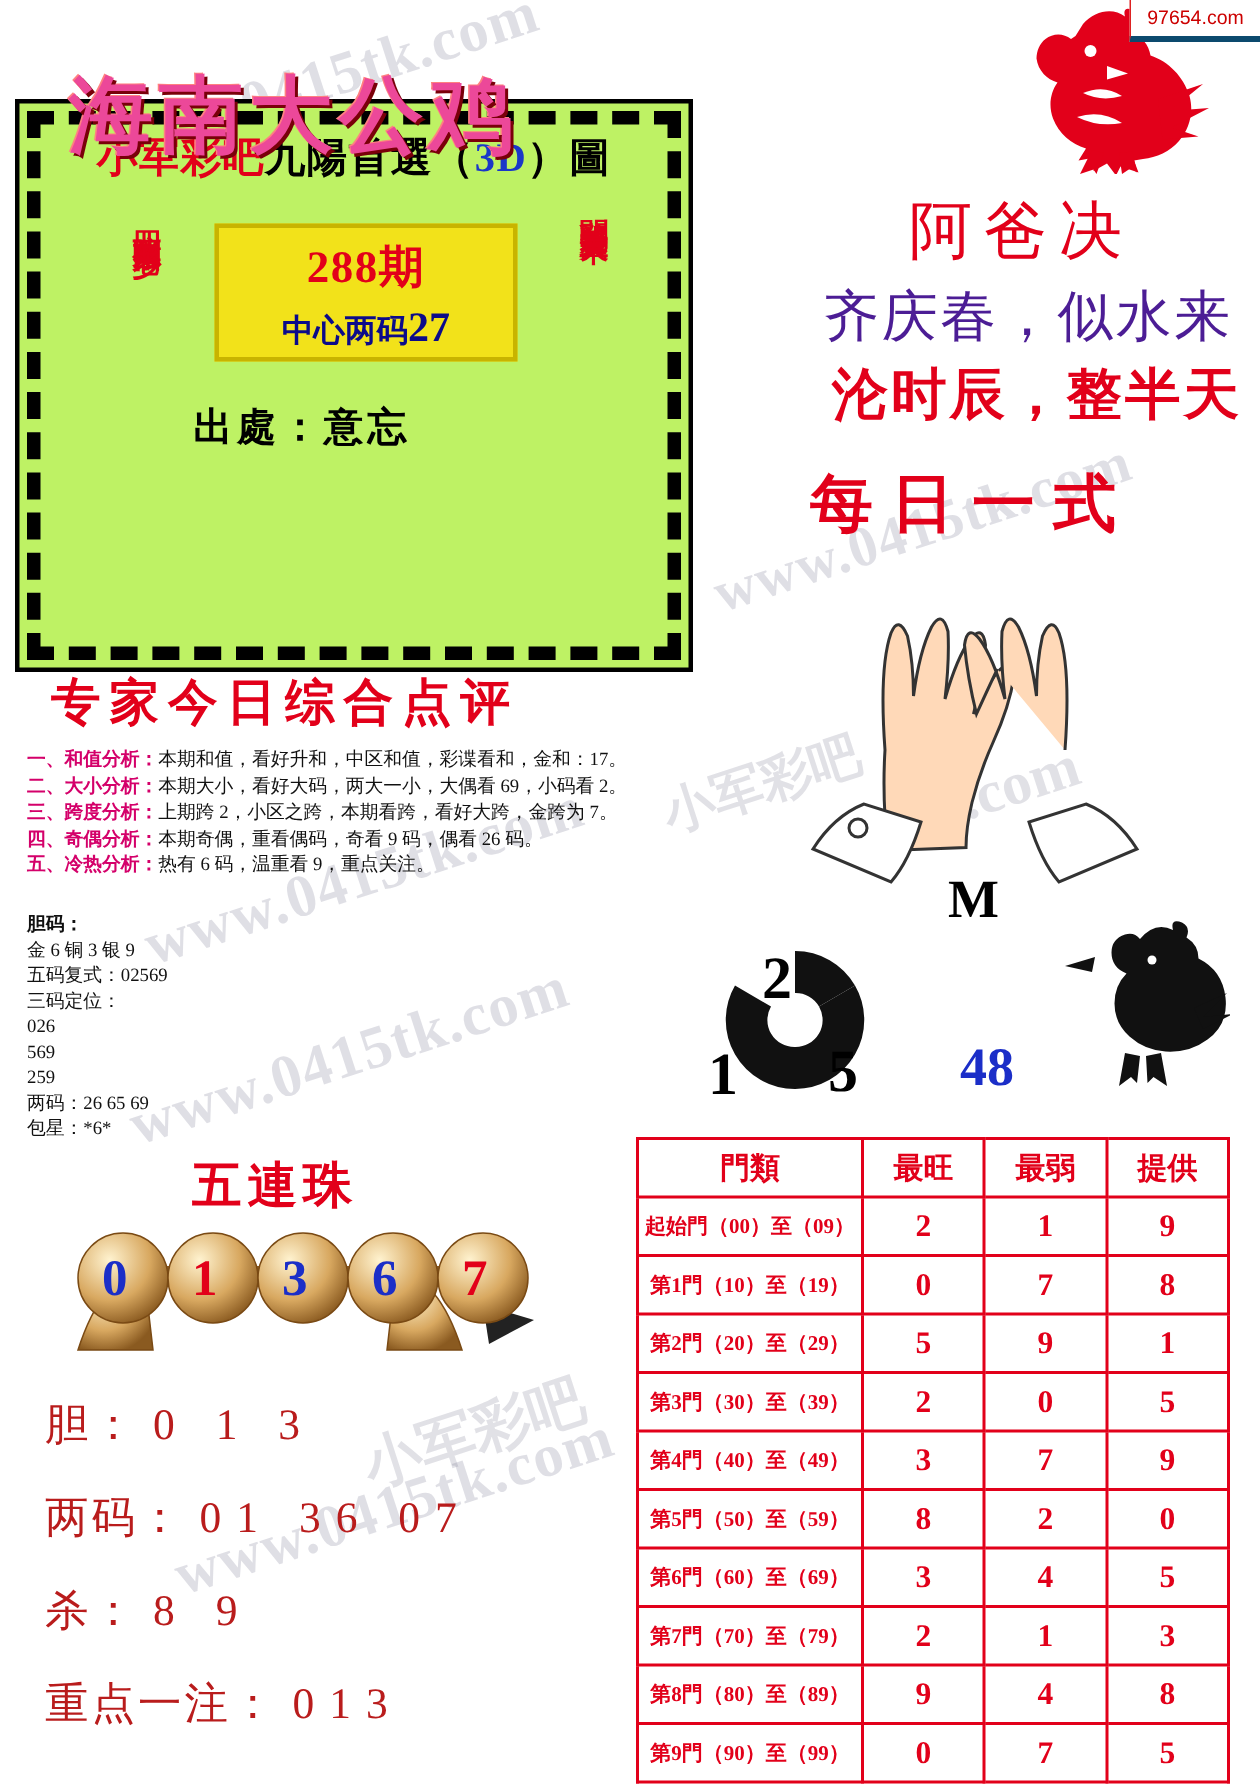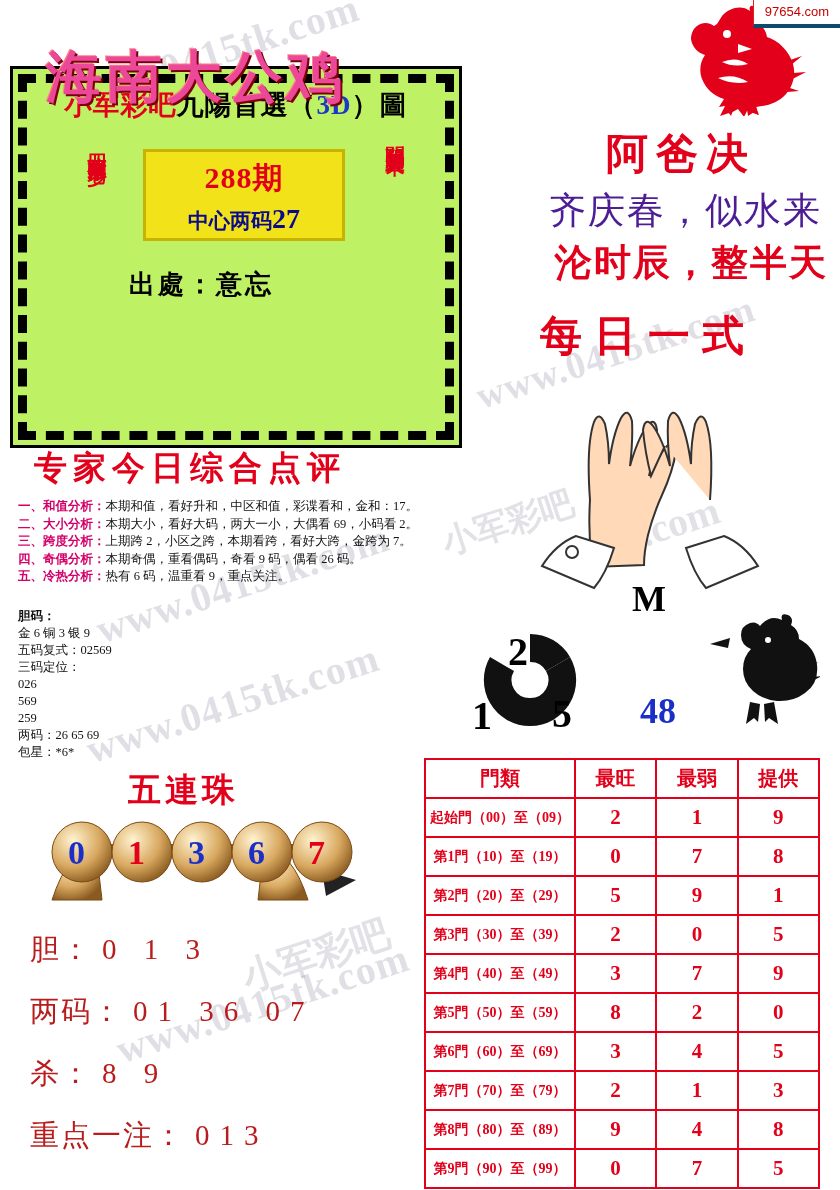--- a/index.html
+++ b/index.html
@@ -76,21 +76,21 @@
   .chuchu{
     position:absolute;left:96px;top:180px;font-size:26px;font-weight:bold;color:#000;
     letter-spacing:3px;
   }
 
   
   .rooster-logo{right:24px;top:4px;width:190px;height:112px;z-index:11;}
 
   
   .slogan-title{
-    right:84px;top:126px;font-size:42px;font-weight:bold;color:#e2001a;
+    right:84px;top:126px;font-size:42px;font-weight:normal;color:#e2001a;
     letter-spacing:8px;z-index:12;text-align:center;
   }
   .slogan-l1{
     right:18px;top:186px;font-size:37px;font-weight:normal;color:#4c1d95;
     letter-spacing:2px;z-index:12;white-space:nowrap;
   }
   .slogan-l2{
     right:12px;top:238px;font-size:37px;font-weight:bold;color:#e2001a;
     letter-spacing:2px;z-index:12;white-space:nowrap;
   }

